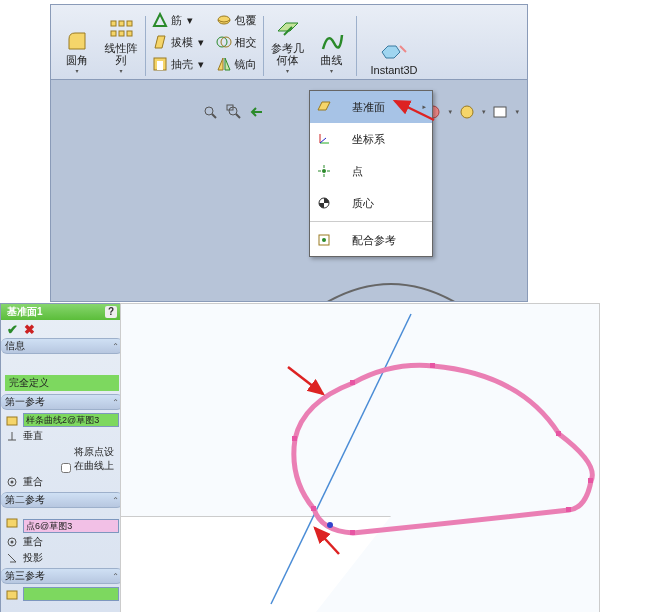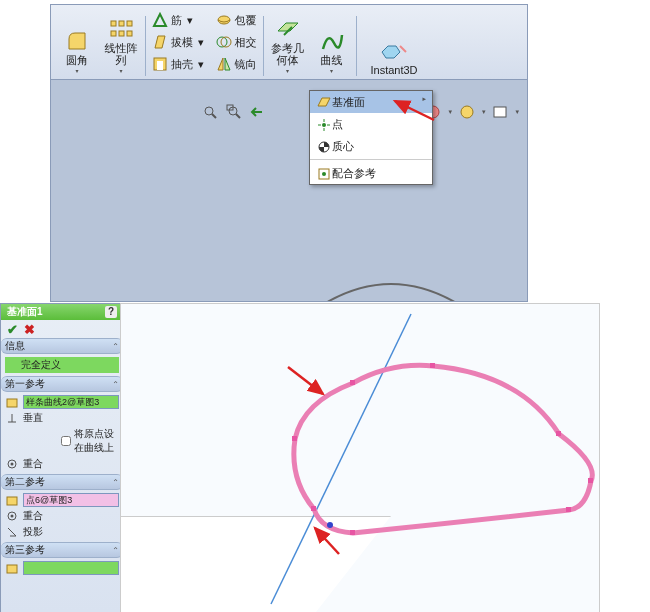--- a/index.html
+++ b/index.html
@@ -22,21 +22,21 @@
   
   .vptoolbar { position:absolute; bottom:0; left:0; right:0; height:220px; background:#b7c4d8; }
   .vptb-quick { position:absolute; top:22px; left:150px; display:flex; gap:6px; align-items:center; }
   .vticon { width:18px; height:18px; display:flex; align-items:center; justify-content:center; }
   
   .vptb-right { position:absolute; top:22px; right:8px; display:flex; gap:6px; align-items:center; }
   
   .curve { position:absolute; left:200px; top:168px; }
   
   .menu { position:absolute; top:85px; left:258px; width:124px; background:#fff; border:1px solid #666; box-shadow:2px 2px 4px rgba(0,0,0,.3); }
-  .menu-item { display:flex; height:22px; padding:4px 6px; gap:0; cursor:pointer; }
+  .menu-item { display:flex; align-items:center; height:22px; padding:16px 6px; gap:20px; cursor:pointer; }
   .menu-item.sel { background:#a7c3e6; }
   .mi-icon { width:16px; height:16px; display:flex; align-items:center; justify-content:center; }
   .mi-drop { margin-left:auto; font-size:7px; color:#555; }
   .menu-sep { height:1px; background:#ccc; margin:2px 0; }
   
   .red-arrow1 { position:absolute; top:90px; left:338px; pointer-events:none; }
   
   
   .shot2 { position:absolute; top:303px; left:0; width:600px; height:310px; }
   .panel { position:absolute; left:0; top:0; width:124px; height:310px; background:linear-gradient(#e8eef6,#d9e2f0); border:1px solid #8a9bb8; font-size:10px; }
@@ -45,24 +45,24 @@
   .okcancel { height:18px; display:flex; align-items:center; gap:6px; padding:0 6px; }
   .ok { color:#2a8a2a; font-weight:bold; font-size:13px; }
   .cancel { color:#c22; font-weight:bold; font-size:13px; }
   .psec-hdr { height:16px; background:linear-gradient(#cfe0f4,#b7c7e0); display:flex;align-items:center;justify-content:space-between;padding:0 4px; border-top:1px solid #9db0cb; border-bottom:1px solid #9db0cb;border-radius:6px;}
   .psec-hdr .arw { font-size:8px; color:#555; }
   .psec-body { padding:3px 4px; display:flex; flex-direction:column; gap:2px; }
   .psel { display:flex; align-items:center; gap:4px; }
   .psel .cube { width:14px;height:14px; display:flex;align-items:center;justify-content:center;}
   .psel .fld { flex:1; height:14px; border:1px solid #7d97be; padding:0 2px; font-size:9px; display:flex; align-items:center; overflow:hidden; white-space:nowrap;}
   .psel .fld.hl { background:#7dd85f; }
-  .psel .fld.hl2 { background:#f2c0e6; }
-  .chk { display:flex; align-items:center; gap:3px;padding-left:40px; }
+  .psel .fld.hl2 { background:#f2c0e6;margin-top:8px; }
+  .chk { display:flex; align-items:flex-end; gap:3px;padding-left:40px; }
   .chk input { width:10px; height:10px; }
-  .status { background:#7dd85f; padding:1px 16px; }
+  .status { background:#7dd85f; padding:1px 4px;margin-top:18px; }
   
   .view2 { position:absolute; left:120px; top:0; width:480px; height:310px; background:#f8fbfe; border:1px solid #ccc; overflow:hidden; }
   .view2 .ground { position:absolute; left:-30px; top:212px; width:300px; height:120px; background:#fff; border-top:1px solid #ccc; transform:skewX(-38deg); transform-origin:top left; }
   
   .axis-line { stroke:#4a8cd6; stroke-width:1.5; }
   .spline { fill:none; stroke:#ea7fb4; stroke-width:5; }
   .ctlpt { fill:#e755a3; }
   .bluedot { fill:#3344cc; }
   
   .red-arrow2 { position:absolute; pointer-events:none; }
@@ -239,20 +239,30 @@
 
   <div class="menu">
     <div class="menu-item sel">
       <div class="mi-icon">
           <svg width="14" height="14">
             <path d="M1 10 L5 2 L13 2 L9 10 Z" fill="#f5d56a" stroke="#9a7a20"></path>
           </svg>
         </div>
       <span>基准面</span>
       <div class="mi-drop">▸</div>
+    </div>
+    <div class="menu-item">
+      <div class="mi-icon">
+          <svg width="14" height="14">
+            <line x1="3" y1="11" x2="3" y2="2" stroke="#c22"></line>
+            <line x1="3" y1="11" x2="12" y2="11" stroke="#2a2"></line>
+            <line x1="3" y1="11" x2="9" y2="6" stroke="#22c"></line>
+          </svg>
+        </div>
+      <span>坐标系</span>
     </div>
     <div class="menu-item">
       <div class="mi-icon">
           <svg width="14" height="14">
             <circle cx="7" cy="7" r="2" fill="#2a8a2a"></circle>
             <line x1="7" y1="1" x2="7" y2="4" stroke="#2a8a2a"></line>
             <line x1="7" y1="10" x2="7" y2="13" stroke="#2a8a2a"></line>
             <line x1="1" y1="7" x2="4" y2="7" stroke="#2a8a2a"></line>
             <line x1="10" y1="7" x2="13" y2="7" stroke="#2a8a2a"></line>
           </svg>

